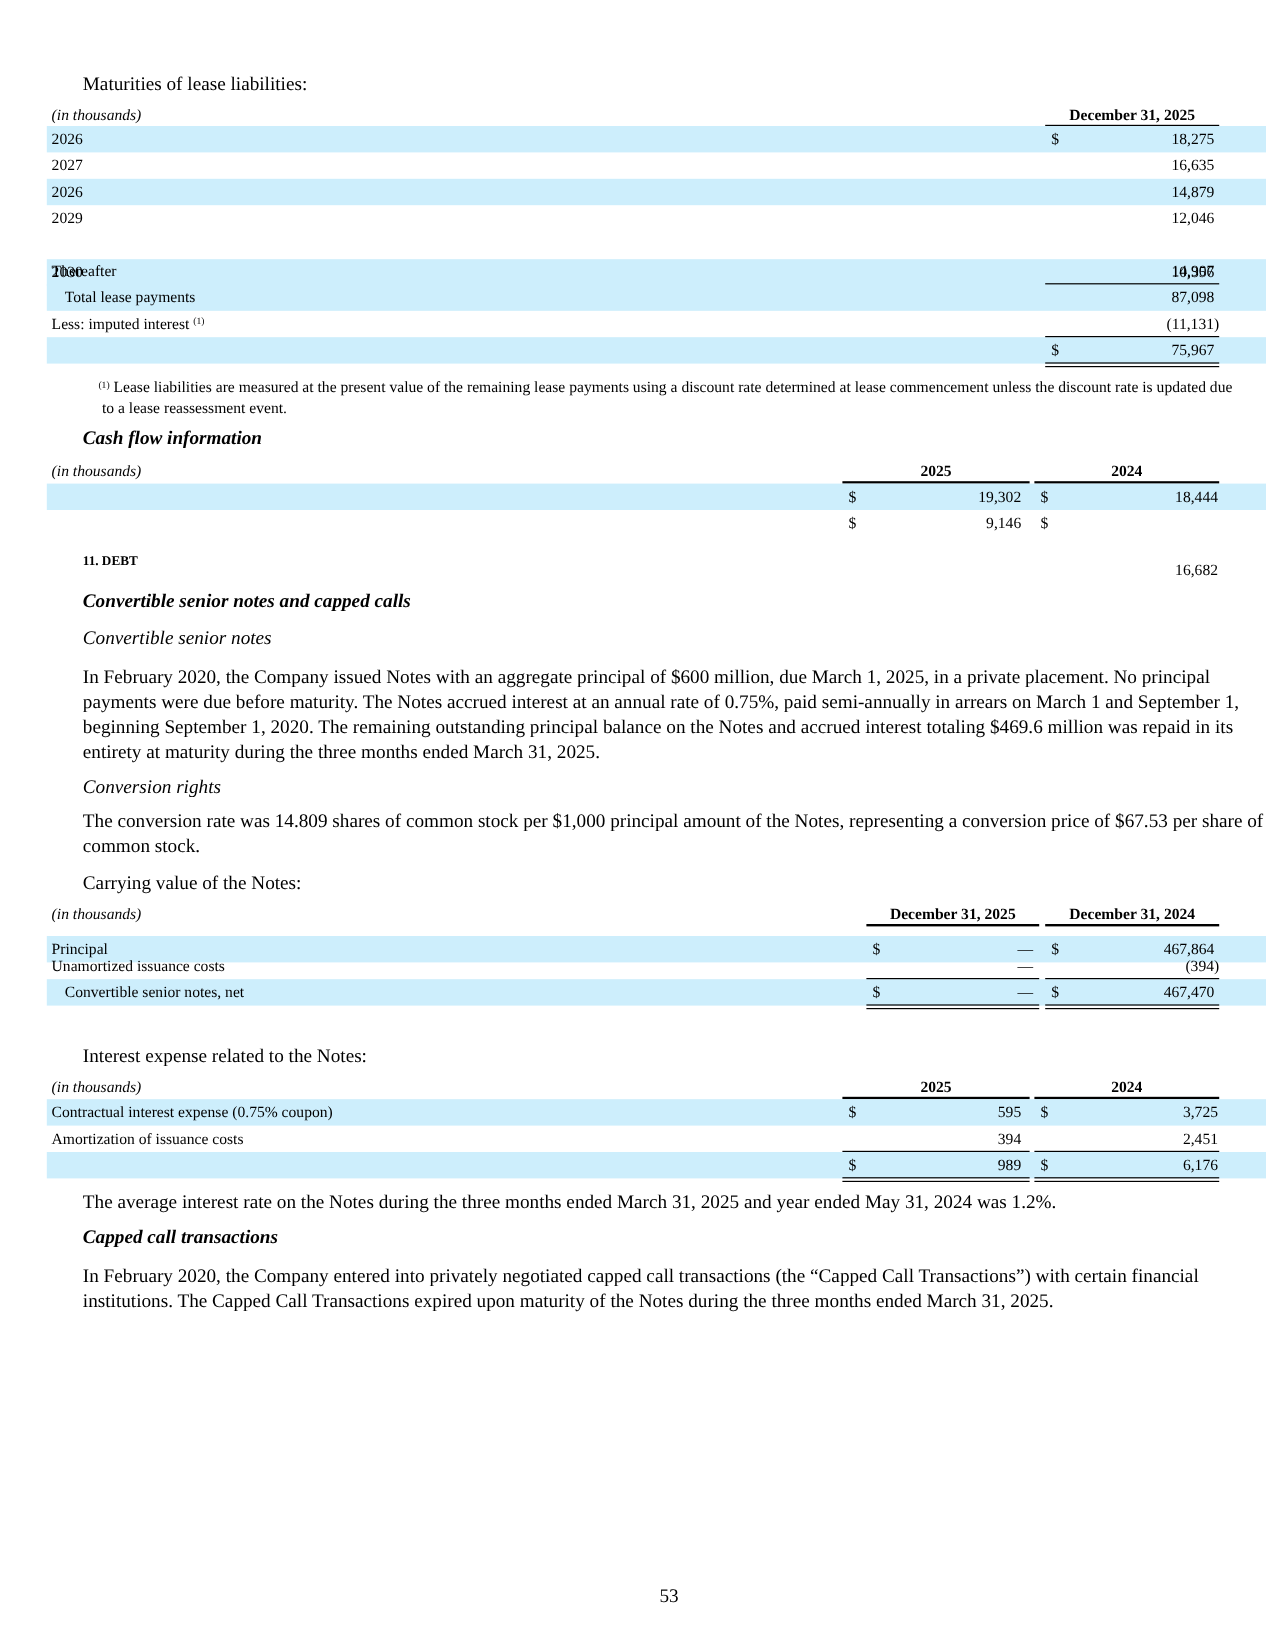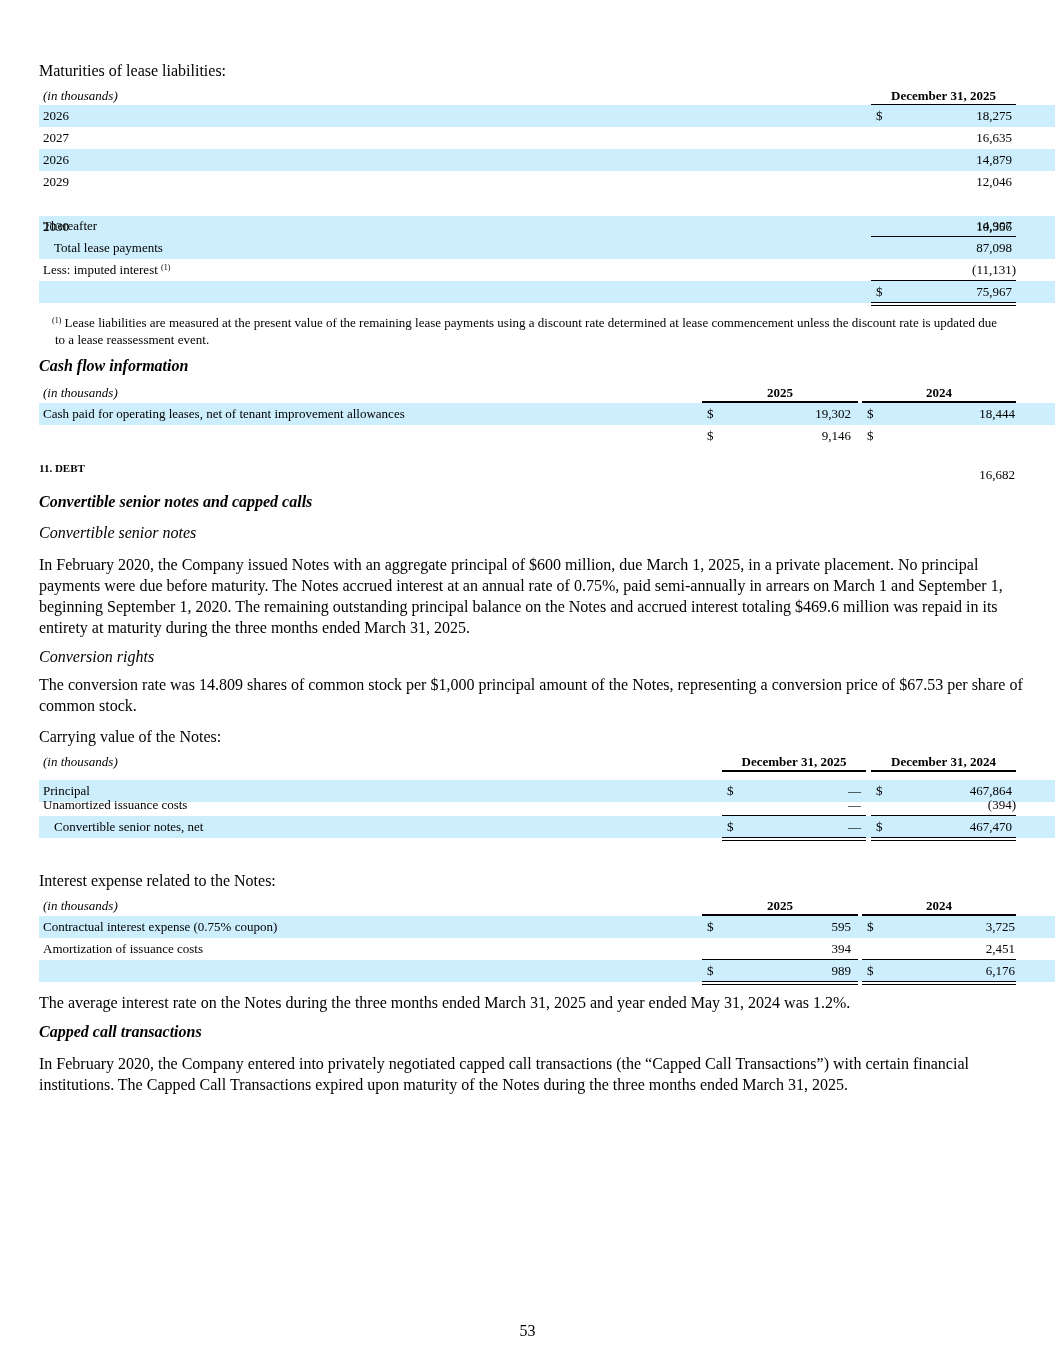--- a/index.html
+++ b/index.html
@@ -3,21 +3,21 @@
 <meta charset="utf-8">
 <style>
   * { box-sizing: border-box; margin: 0; padding: 0; }
   html, body { width: 1055px; height: 1365px; background: #ffffff; }
   body {
     position: relative;
     font-family: "Liberation Serif", "DejaVu Serif", serif;
     color: #000;
     overflow: hidden;
   }
-  .abs { position: absolute; }
+  .abs { position: absolute; margin-left: 30px; }
   .para { font-size: 16px; line-height: 21px; left: 39px; width: 985px; }
   .h-bold-italic { font-weight: bold; font-style: italic; font-size: 16px; left: 39px; }
   .h-italic { font-style: italic; font-size: 16px; left: 39px; }
   .h-bold { font-weight: bold; font-size: 11px; left: 39px; }
 
   
   .row { position: absolute; left: 39px; width: 1045px; height: 22px; font-size: 13px; line-height: 22px; }
   .row.shade { background: #cdeefc; }
   .row .lbl { position: absolute; left: 4px; top: 0; white-space: nowrap; }
   .row .lbl.indent { left: 15px; }
@@ -91,21 +91,20 @@
 
 <div class="abs h-bold-italic" style="top:357px;">Cash flow information</div>
 <div class="hdr italic" style="left:43px; top:385px;">(in thousands)</div>
 <div class="colhdr" style="left:702px; width:156px; top:385px;">2025</div>
 <div class="colhdr" style="left:862px; width:154px; top:385px;">2024</div>
 <div class="rule" style="left:702px; width:156px; top:401px;"></div>
 <div class="rule" style="left:862px; width:154px; top:401px;"></div>
 
 <div>
   <div class="row shade" style="top:403px;">
-    <span class="lbl">Cash paid for operating leases, net of tenant improvement allowances</span>
     <span class="dollar" style="left:668px;">$</span>
     <span class="num" style="left:702px; width:110px;">19,302</span>
     <span class="dollar" style="left:828px;">$</span>
     <span class="num" style="left:862px; width:114px;">18,444</span>
   </div>
   <div class="row" style="top:425px;">
     <span class="dollar" style="left:668px;">$</span>
     <span class="num" style="left:702px; width:110px;">9,146</span>
     <span class="dollar" style="left:828px;">$</span>
     <span class="num" style="left:862px; width:114px;margin-top:39px;">16,682</span>

